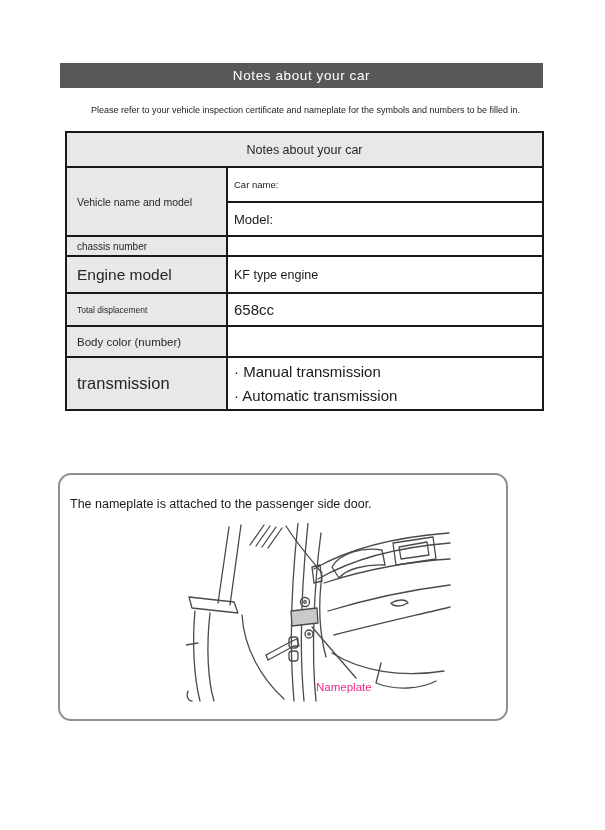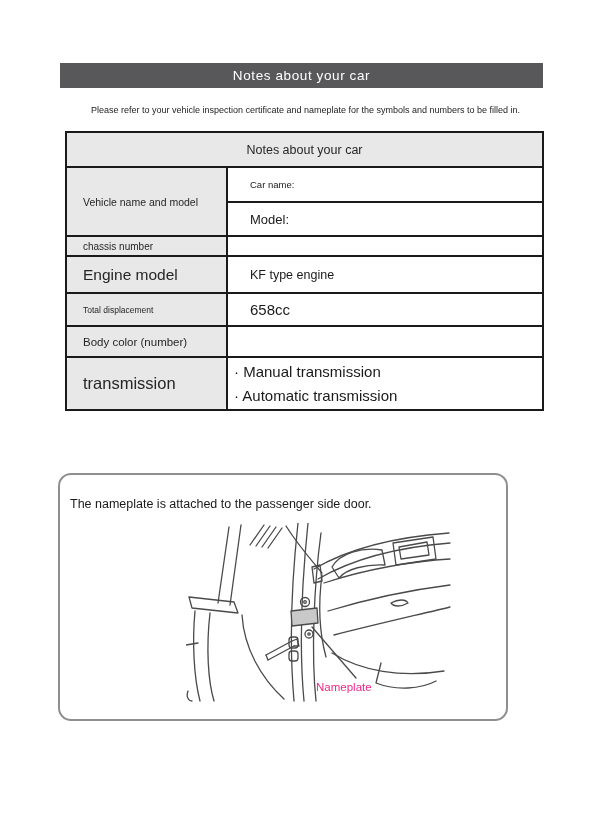--- a/index.html
+++ b/index.html
@@ -33,22 +33,22 @@
   }
   table.spec td {
     border:2px solid #1a1a1a;
     vertical-align:middle;
     overflow:hidden; white-space:nowrap;
   }
   td.thead {
     background:#e8e8e8; text-align:center;
     font-size:12.5px; height:35px; color:#262626;
   }
-  td.lbl { background:#e8e8e8; padding-left:16px; color:#262626; }
-  td.val { background:#ffffff; padding-left:22px; color:#1a1a1a; }
+  td.lbl { background:#e8e8e8; padding-left:10px; color:#262626; }
+  td.val { background:#ffffff; padding-left:6px; color:#1a1a1a; }
   .fs-vehicle { font-size:10.5px; }
   .fs-carname { font-size:9.5px; }
   .fs-model   { font-size:13px;margin-left:31px; }
   .fs-chassis { font-size:10px; }
   .fs-engine  { font-size:15.5px; }
   .fs-kf      { font-size:12.5px; }
   .fs-disp    { font-size:8.5px; }
   .fs-cc      { font-size:15px; }
   .fs-body    { font-size:11.5px; }
   .fs-trans   { font-size:16.5px;border-radius:7px; }

